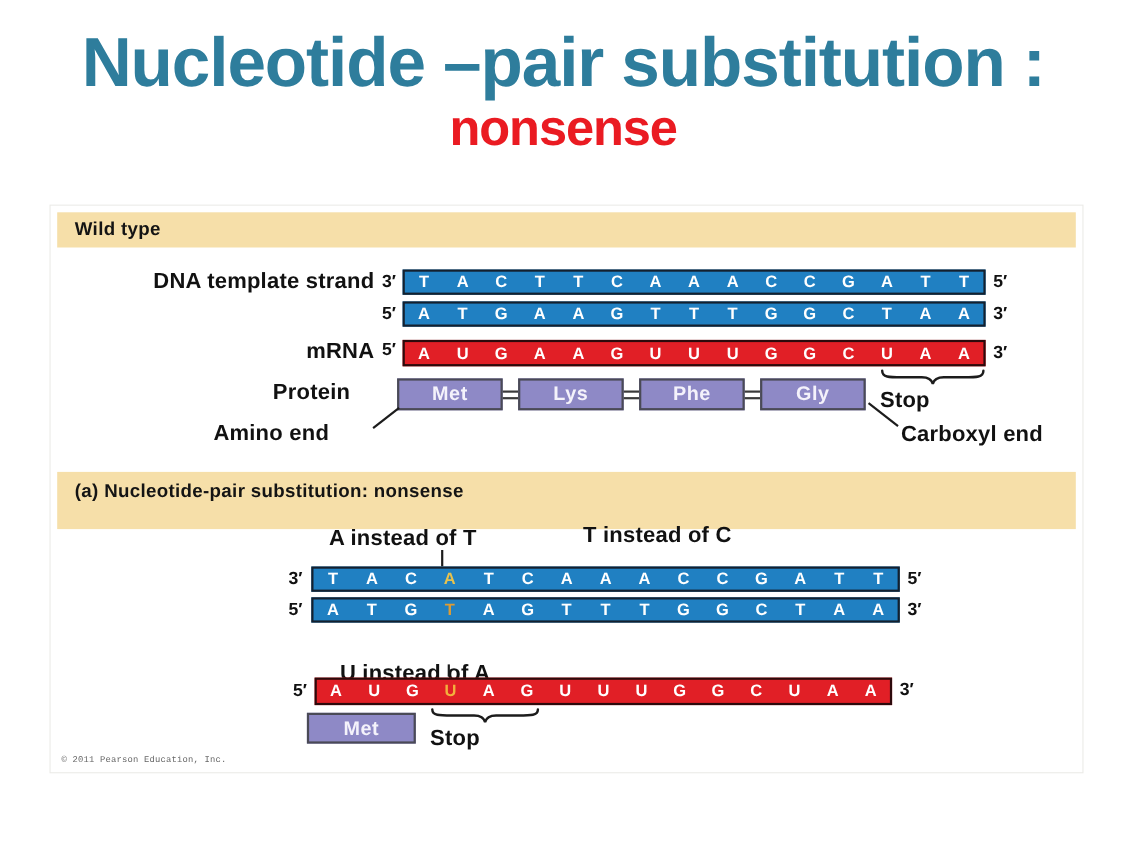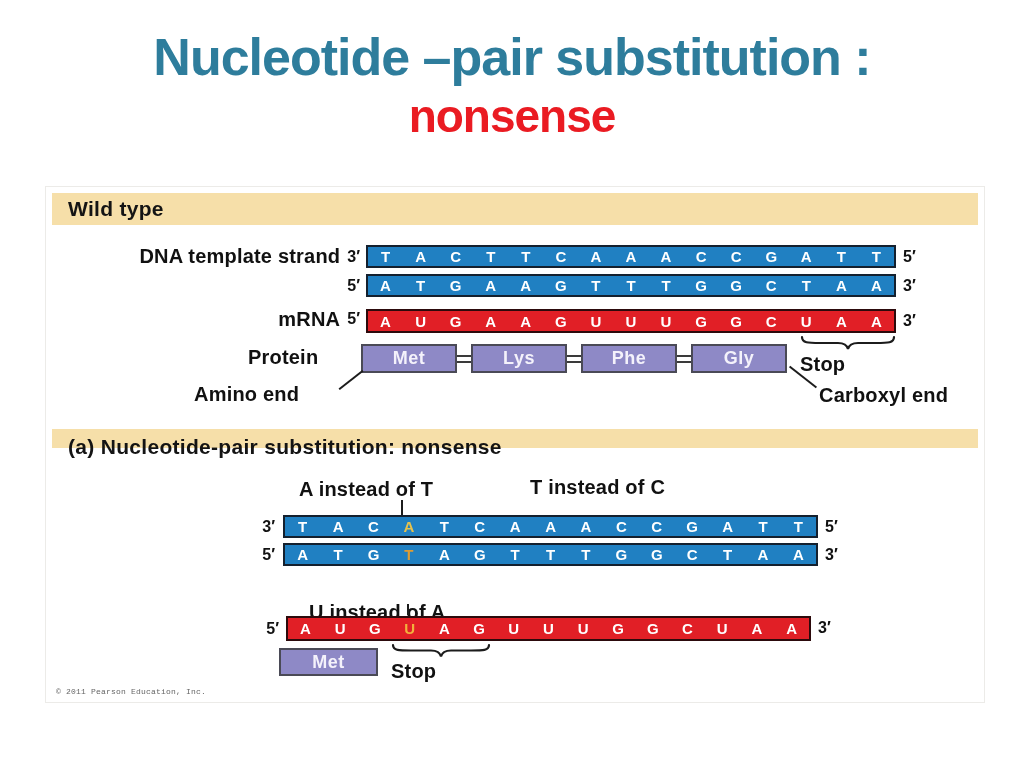--- a/index.html
+++ b/index.html
@@ -6,29 +6,29 @@
     --title_teal:#2e7d9c; --title_red:#ea1b22; --band_tan:#f6dfa9;
     --dna_blue:#2080c2; --mrna_red:#e11f26; --protein_purple:#8e89c6;
     --line_dark:#1c1c1c;
   }
   html,body{margin:0;padding:0;}
   body{width:1024px;height:768px;background:#ffffff;position:relative;overflow:hidden;
        font-family:"Liberation Sans",sans-serif;color:#111;}
   .slide{position:absolute;inset:0;}
   
   .title{position:absolute;top:26px;left:0;width:100%;text-align:center;font-weight:bold;}
-  .title .t1{font-size:52px;line-height:62px;color:var(--title_teal);letter-spacing:-1px;}
+  .title .t1{font-size:63px;line-height:62px;color:var(--title_teal);letter-spacing:-1px;}
   .title .t2{font-size:46px;line-height:56px;color:var(--title_red);letter-spacing:-1px;}
   
   .panel{position:absolute;left:45px;top:186px;width:940px;height:517px;background:#fff;
          border:1px solid #ecebe8;box-sizing:border-box;}
   .band{position:absolute;left:6px;width:926px;background:var(--band_tan);color:#141414;
-        font-weight:bold;font-size:21px;padding-left:16px;box-sizing:border-box;letter-spacing:.3px;}
+        font-weight:bold;font-size:17px;padding-left:16px;box-sizing:border-box;letter-spacing:.3px;}
   .band1{top:6px;height:32px;line-height:32px;}
-  .band2{top:242px;height:19px;line-height:35px;}
+  .band2{top:242px;height:52px;line-height:35px;}
   
   .row{position:absolute;left:0;width:100%;height:23px;}
   .rowlabel{position:absolute;left:0;top:0;height:100%;display:flex;justify-content:flex-end;
             align-items:center;gap:7px;}
   .rowlabel.wild{width:314px;}
   .rowlabel.mut{width:229px;}
   .lbl{font-weight:bold;font-size:20px;letter-spacing:.2px;white-space:nowrap;}
   .prime{font-weight:bold;font-size:16px;white-space:nowrap;}
   .prime.abs{position:absolute;top:3px;}
   .bar{position:absolute;top:0;height:23px;display:flex;box-sizing:border-box;

